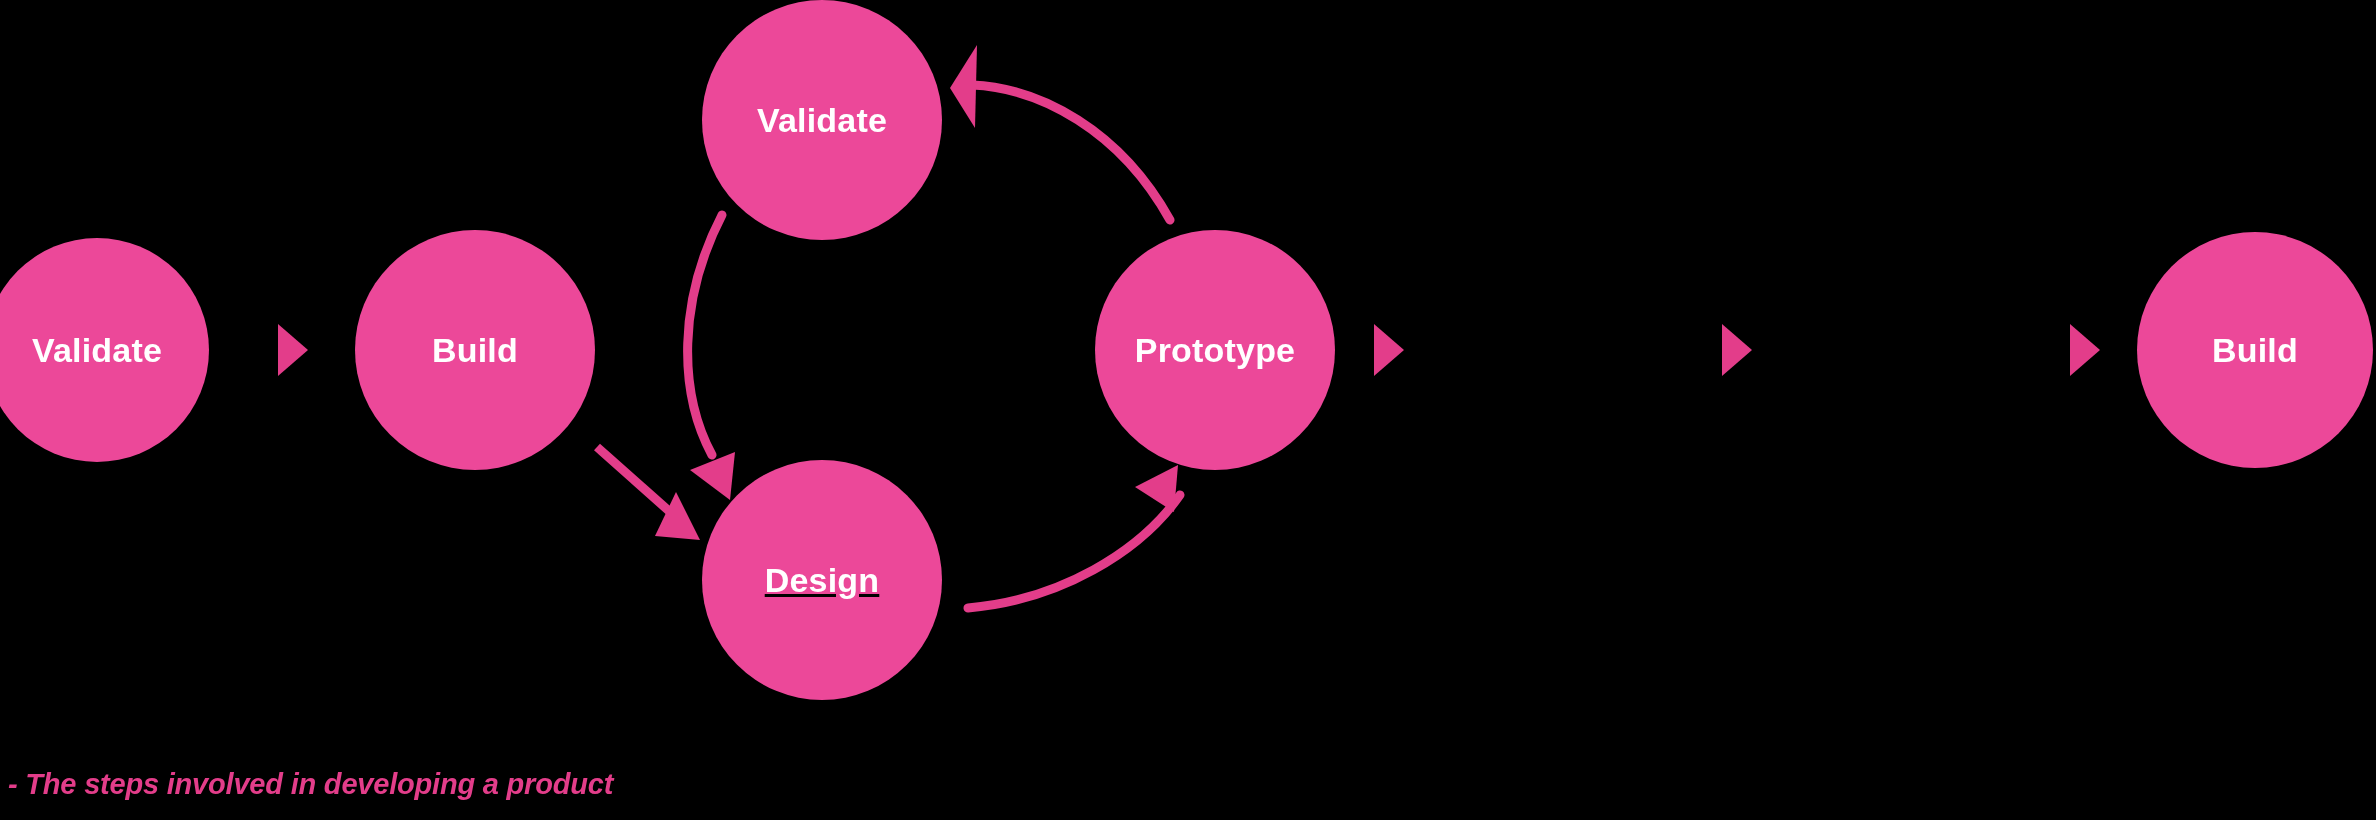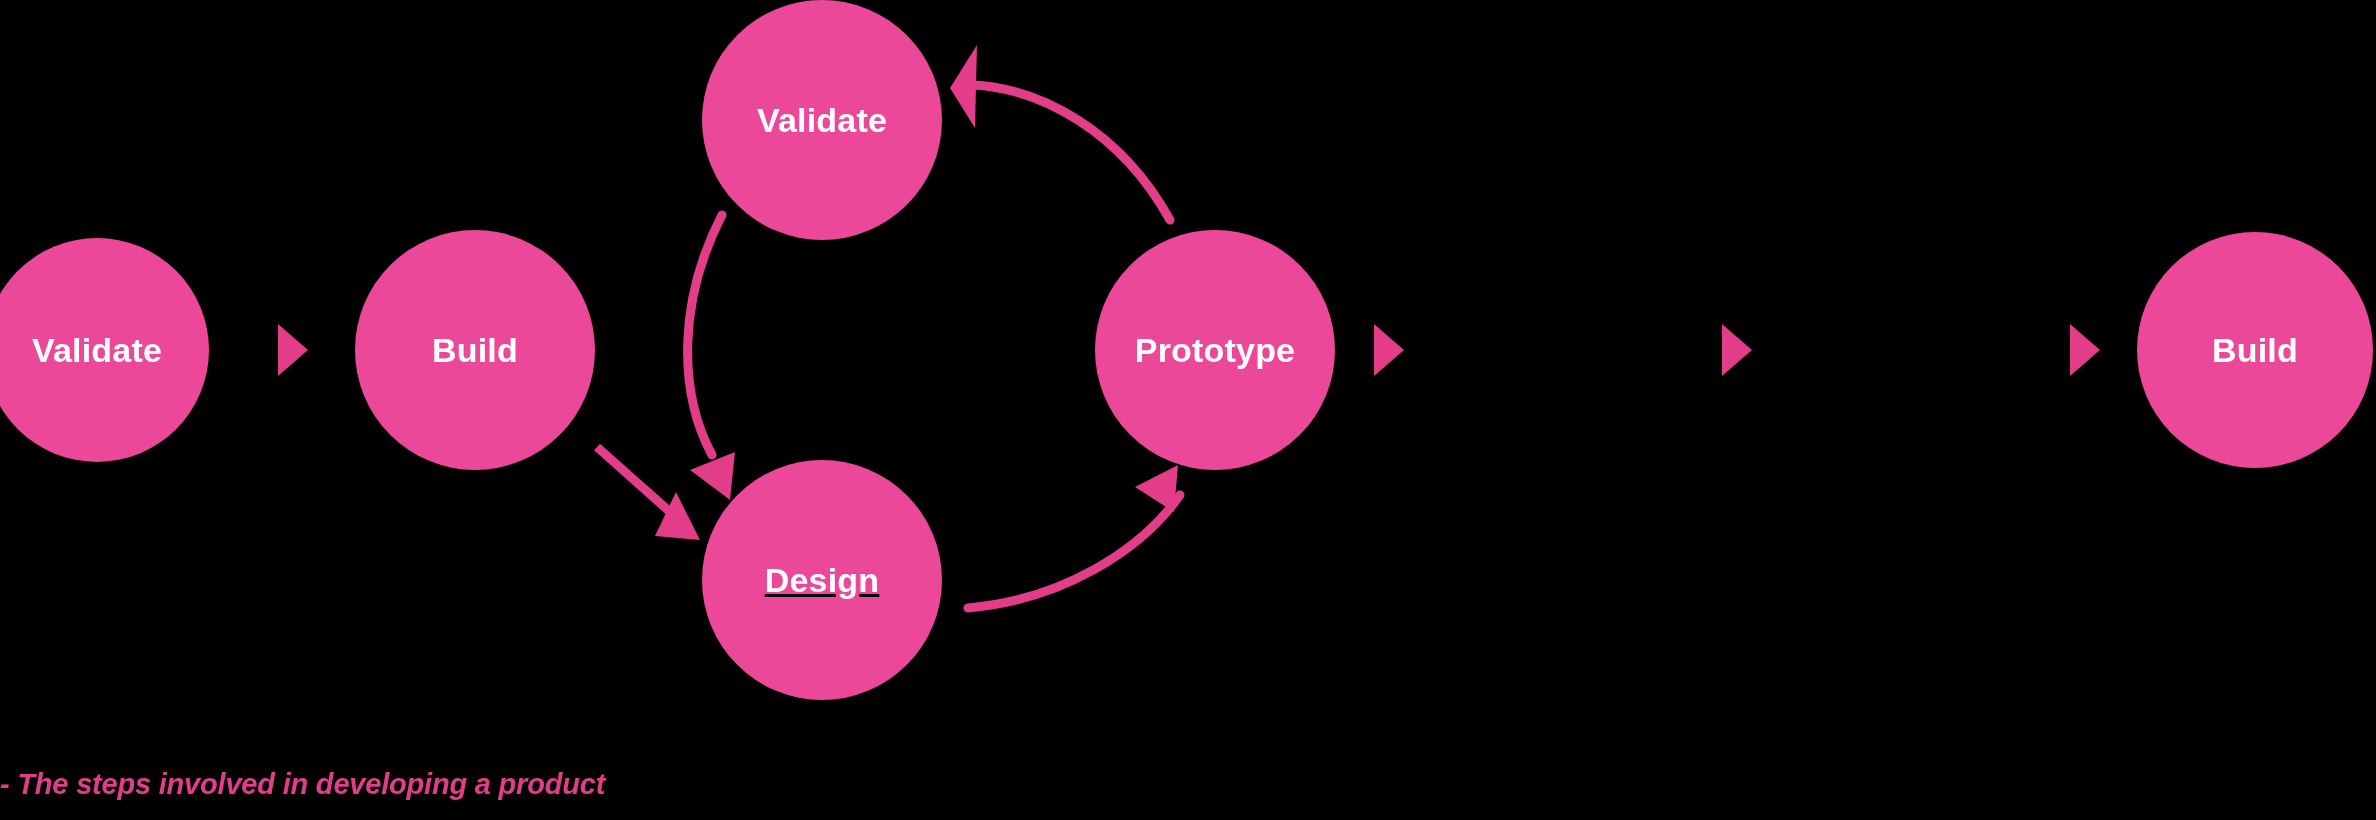--- a/index.html
+++ b/index.html
@@ -48,21 +48,21 @@
     color: #FFFFFF;
     font-family: "Liberation Sans", sans-serif;
     font-weight: bold;
     font-size: 34px;
     letter-spacing: 0.2px;
     white-space: nowrap;
     text-align: center;
   }
   .caption {
     position: absolute;
-    left: 0px;
+    left: 8px;
     top: 768px;
     color: #E33D8A;
     font-family: "Liberation Sans", sans-serif;
     font-style: italic;
     font-weight: bold;
     font-size: 29px;
     letter-spacing: -0.2px;
     white-space: nowrap;
   }
 </style>

